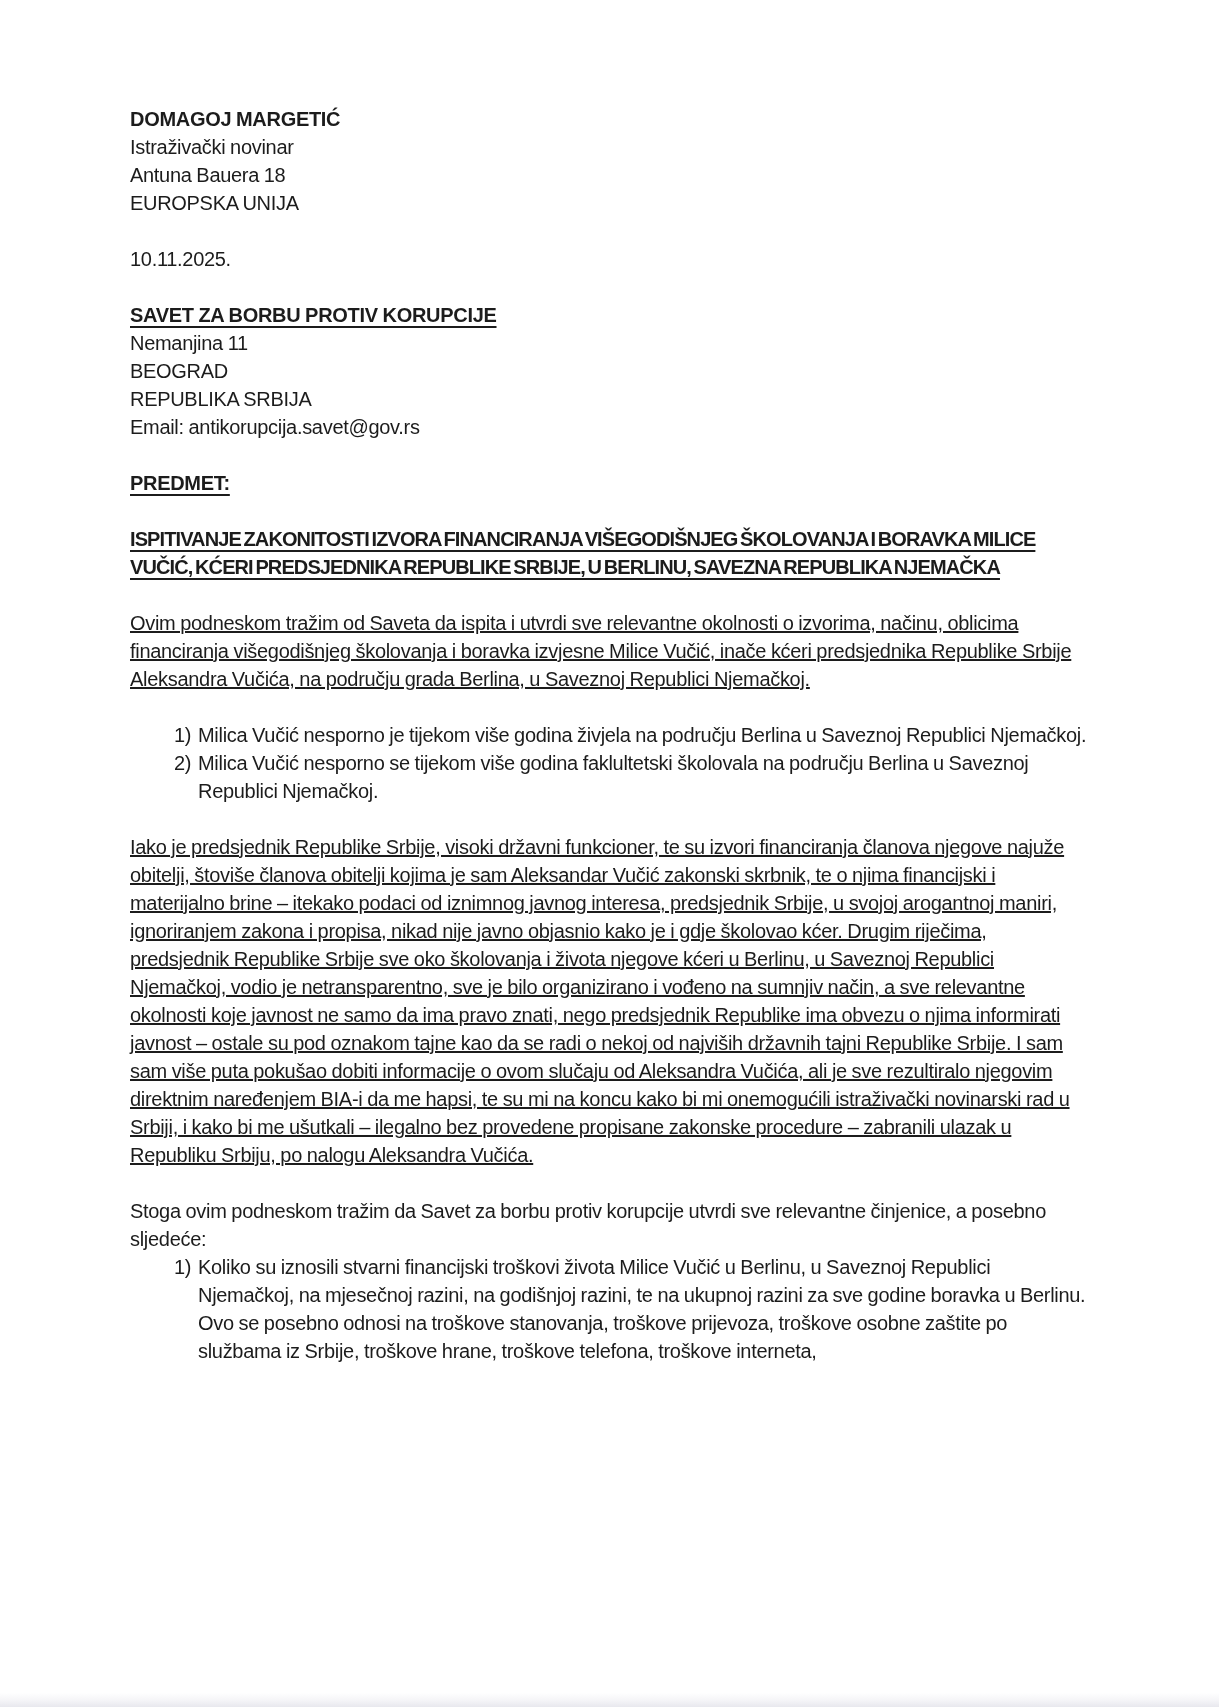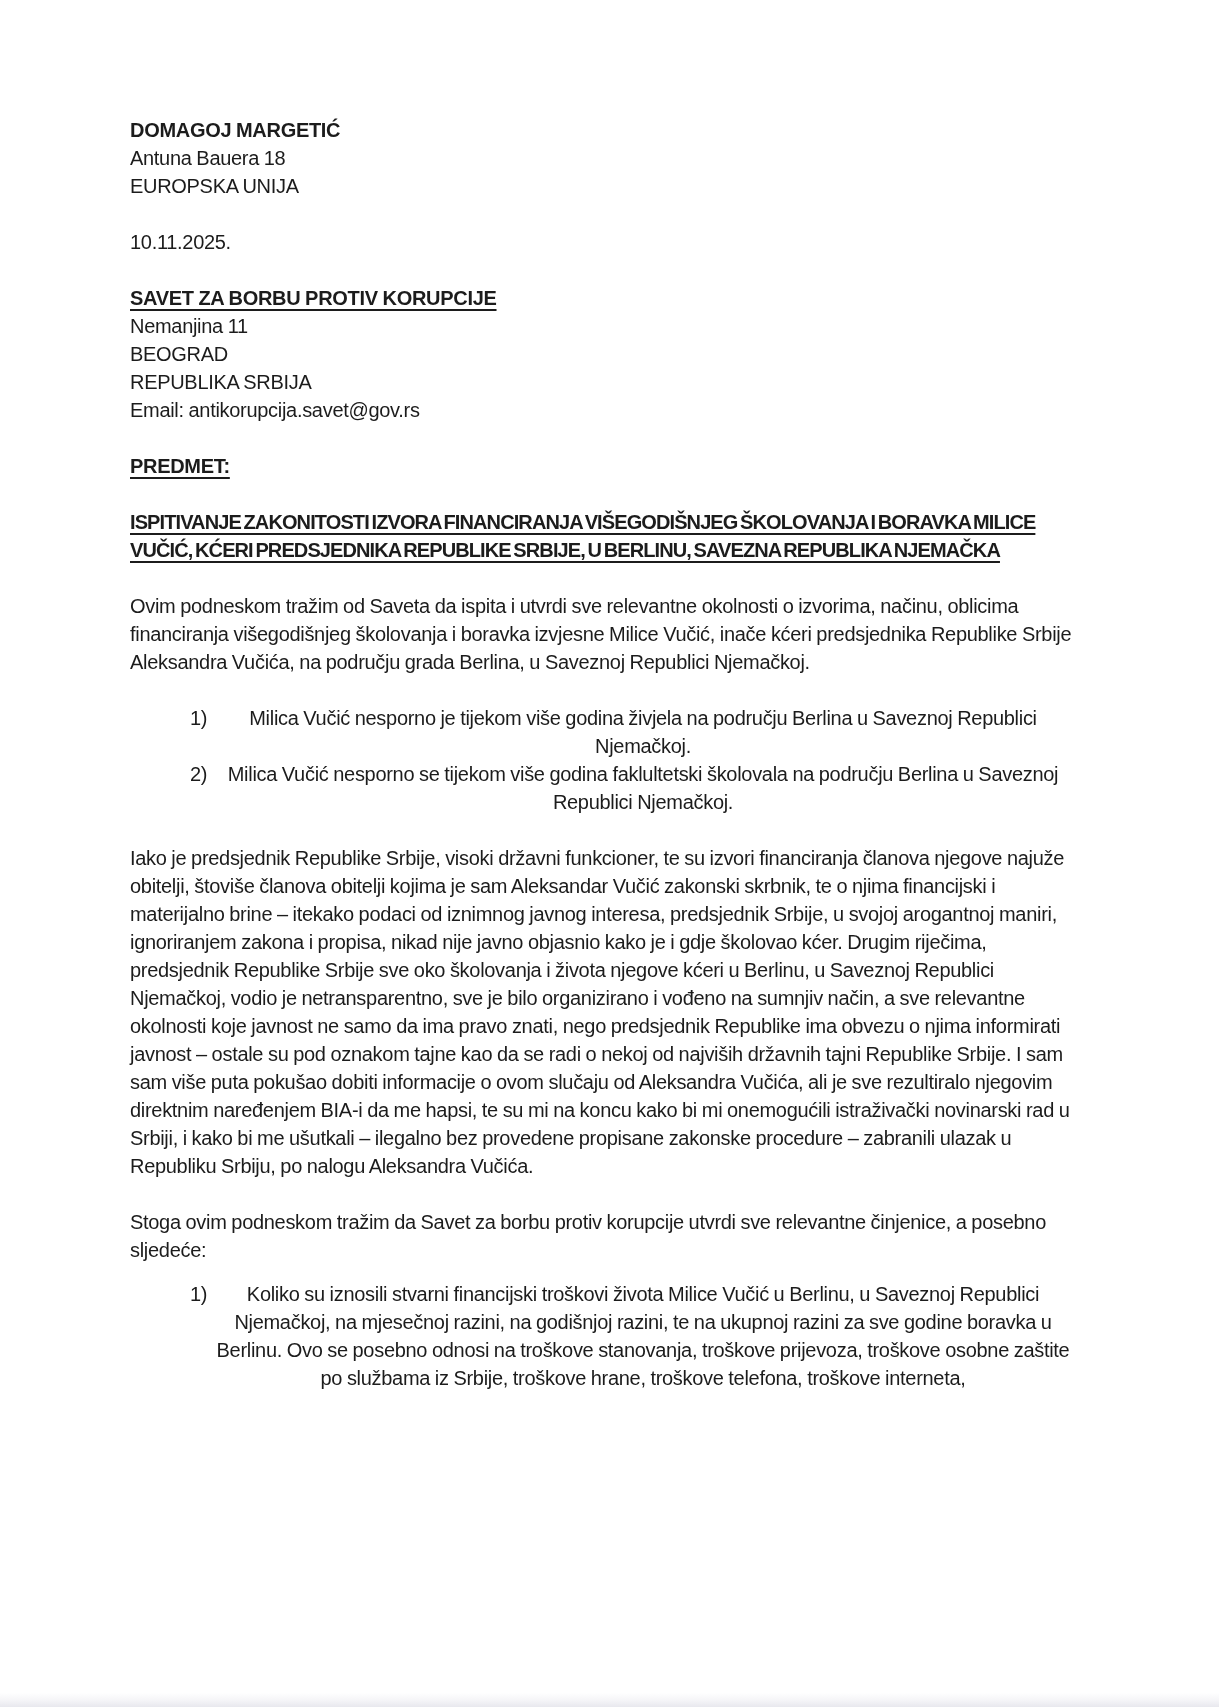--- a/index.html
+++ b/index.html
@@ -12,52 +12,51 @@
     width: 1219px;
     height: 1707px;
     background: #ffffff;
     overflow: hidden;
     font-family: "Liberation Sans", sans-serif;
     color: #1c1c1c;
   }
   .content {
     position: absolute;
     left: 130px;
-    top: 116px;
+    top: 105px;
     width: 958px;
     font-size: 20px;
     line-height: 28px;
     letter-spacing: -0.3px;
     word-spacing: -0.5px;
   }
   .block { margin: 28px 0 0 0; }
   .block:first-child { margin-top: 0; }
-  p.block { margin-bottom: 0; }
+  p.block { margin-bottom: 0; text-decoration: underline; }
   .bold { font-weight: 700; }
   .underline {
     text-decoration: underline;
     text-decoration-thickness: 2px;
     text-underline-offset: 4px;
   }
   .subject-heading {
     font-weight: 700;
     font-size: 20px;
     line-height: 28px;
     letter-spacing: -0.9px;
     word-spacing: -2px;
     text-decoration: underline;
     text-decoration-thickness: 2px;
     text-underline-offset: 4px;
   }
   ol.num-list {
     list-style: none;
-    margin: 16px;
+    margin: 0;
     padding: 0;
     counter-reset: item;
-    text-align: center;
   }
   ol.num-list > li {
     counter-increment: item;
     position: relative;
     padding-left: 68px;
   }
   ol.num-list > li::before {
     content: counter(item) ")";
     position: absolute;
     left: 44px;
@@ -72,20 +71,21 @@
   }
 </style>
 </head>
 <body>
 
 <div class="page">
   <div class="content">
 
     <div class="block">
       <div class="bold">DOMAGOJ MARGETIĆ</div>
+      <div>Istraživački novinar</div>
       <div>Antuna Bauera 18</div>
       <div>EUROPSKA UNIJA</div>
     </div>
 
     <div class="block">10.11.2025.</div>
 
     <div class="block">
       <div class="bold underline">SAVET ZA BORBU PROTIV KORUPCIJE</div>
       <div>Nemanjina 11</div>
       <div>BEOGRAD</div>

